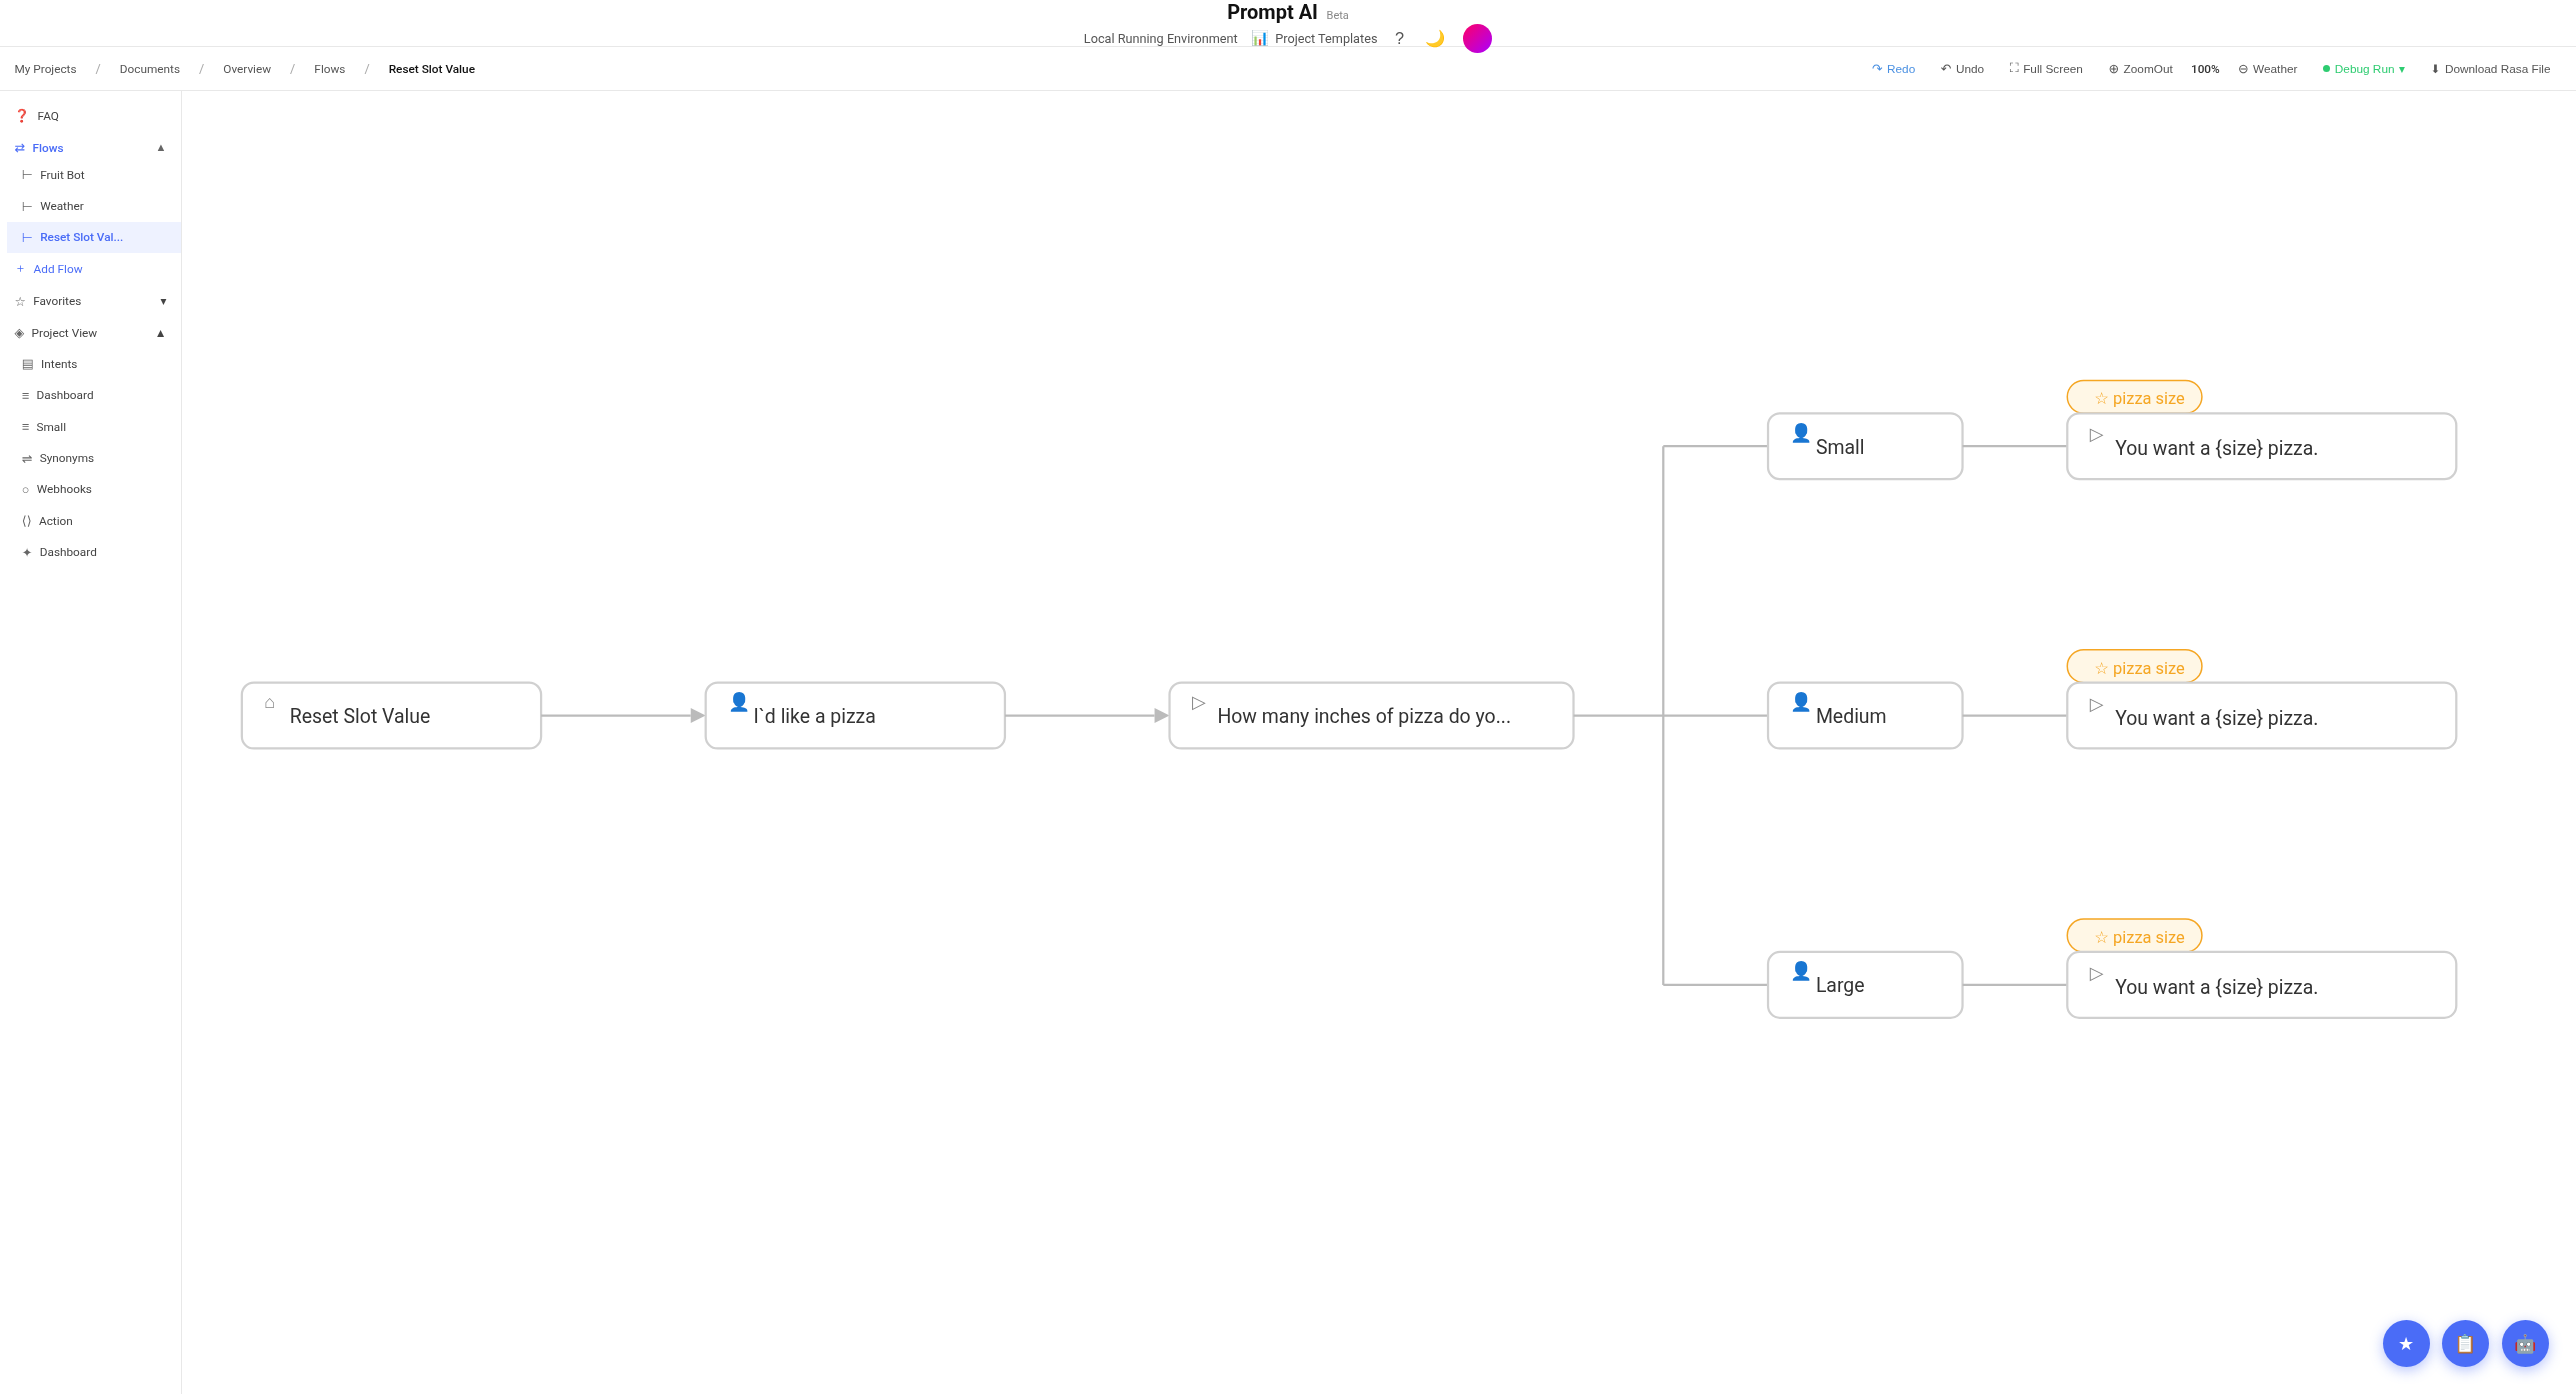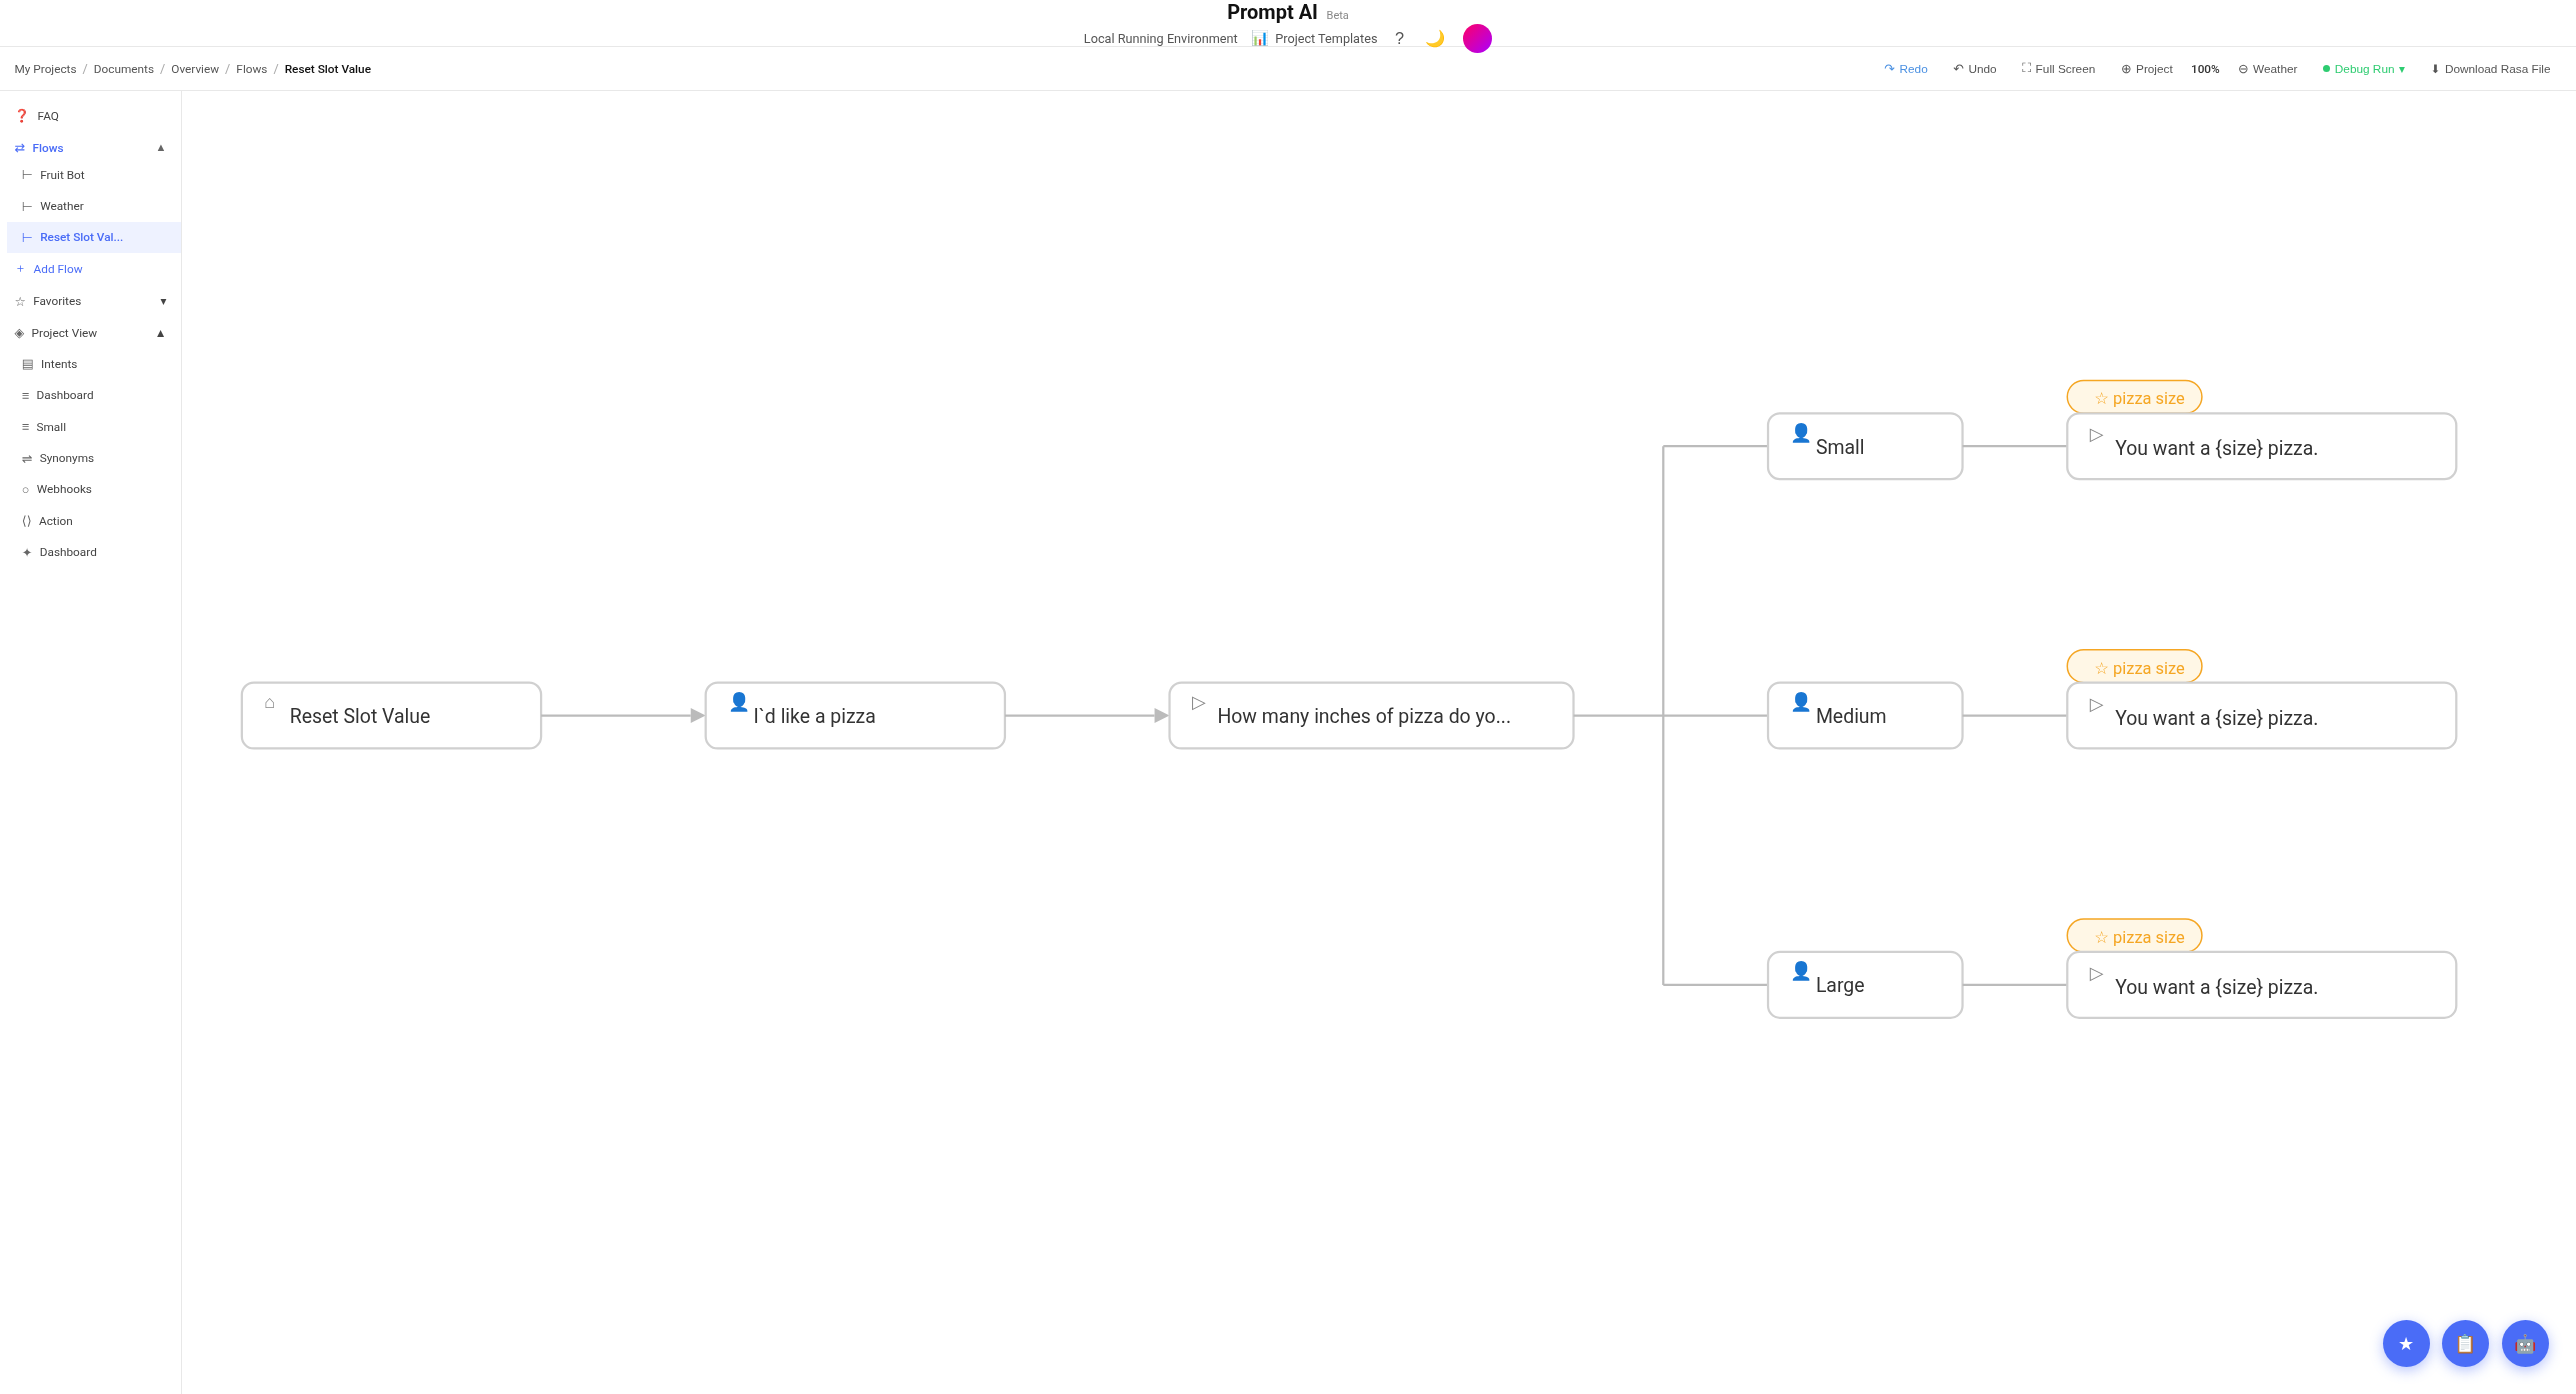--- a/index.html
+++ b/index.html
@@ -21,21 +21,21 @@
     .project-templates-link { display: flex; align-items: center; gap: 5.4px; color: #555; cursor: pointer; font-size: 12.7px; }
     .project-templates-icon { color: #4a90e2; font-size: 14.5px; }
     .avatar { width: 29px; height: 29px; background: linear-gradient(135deg, #f06, #a0f); border-radius: 50%; }
 
     
     .toolbar {
       display: flex; align-items: center; gap: 0;
       padding: 0 14.5px; height: 44px; border-bottom: 0.9px solid #e8e8e8;
       background: #fff;
     }
-    .breadcrumb { display: flex; align-items: center; gap: 6px; flex: 1; }
+    .breadcrumb { display: flex; align-items: center; gap: 19px; flex: 1; }
     .breadcrumb-item { color: #555; cursor: pointer; font-size: 11.8px; }
     .breadcrumb-sep { color: #aaa; }
     .breadcrumb-current { color: #111; font-weight: 500; font-size: 11.8px; }
     .toolbar-actions { display: flex; align-items: center; gap: 3.6px; }
     .toolbar-btn {
       display: flex; align-items: center; gap: 4.5px;
       padding: 5.4px 11px; border: none; background: none;
       cursor: pointer; color: #555; font-size: 11.8px; border-radius: 4.5px;
     }
     .toolbar-btn .icon { font-size: 12.7px; }
@@ -150,21 +150,21 @@
     <button class="toolbar-btn">
       <span class="icon">↶</span>
       <span>Undo</span>
     </button>
     <button class="toolbar-btn">
       <span class="icon">⛶</span>
       <span>Full Screen</span>
     </button>
     <button class="toolbar-btn">
       <span class="icon">⊕</span>
-      <span>Project</span>
+      <span>ZoomOut</span>
     </button>
     <span class="zoom-display">100%</span>
     <button class="toolbar-btn">
       <span class="icon">⊖</span>
       <span>Weather</span>
     </button>
     <button class="debug-btn">
       <span class="debug-dot"></span>
       <span>Debug Run</span>
       <span>▾</span>

